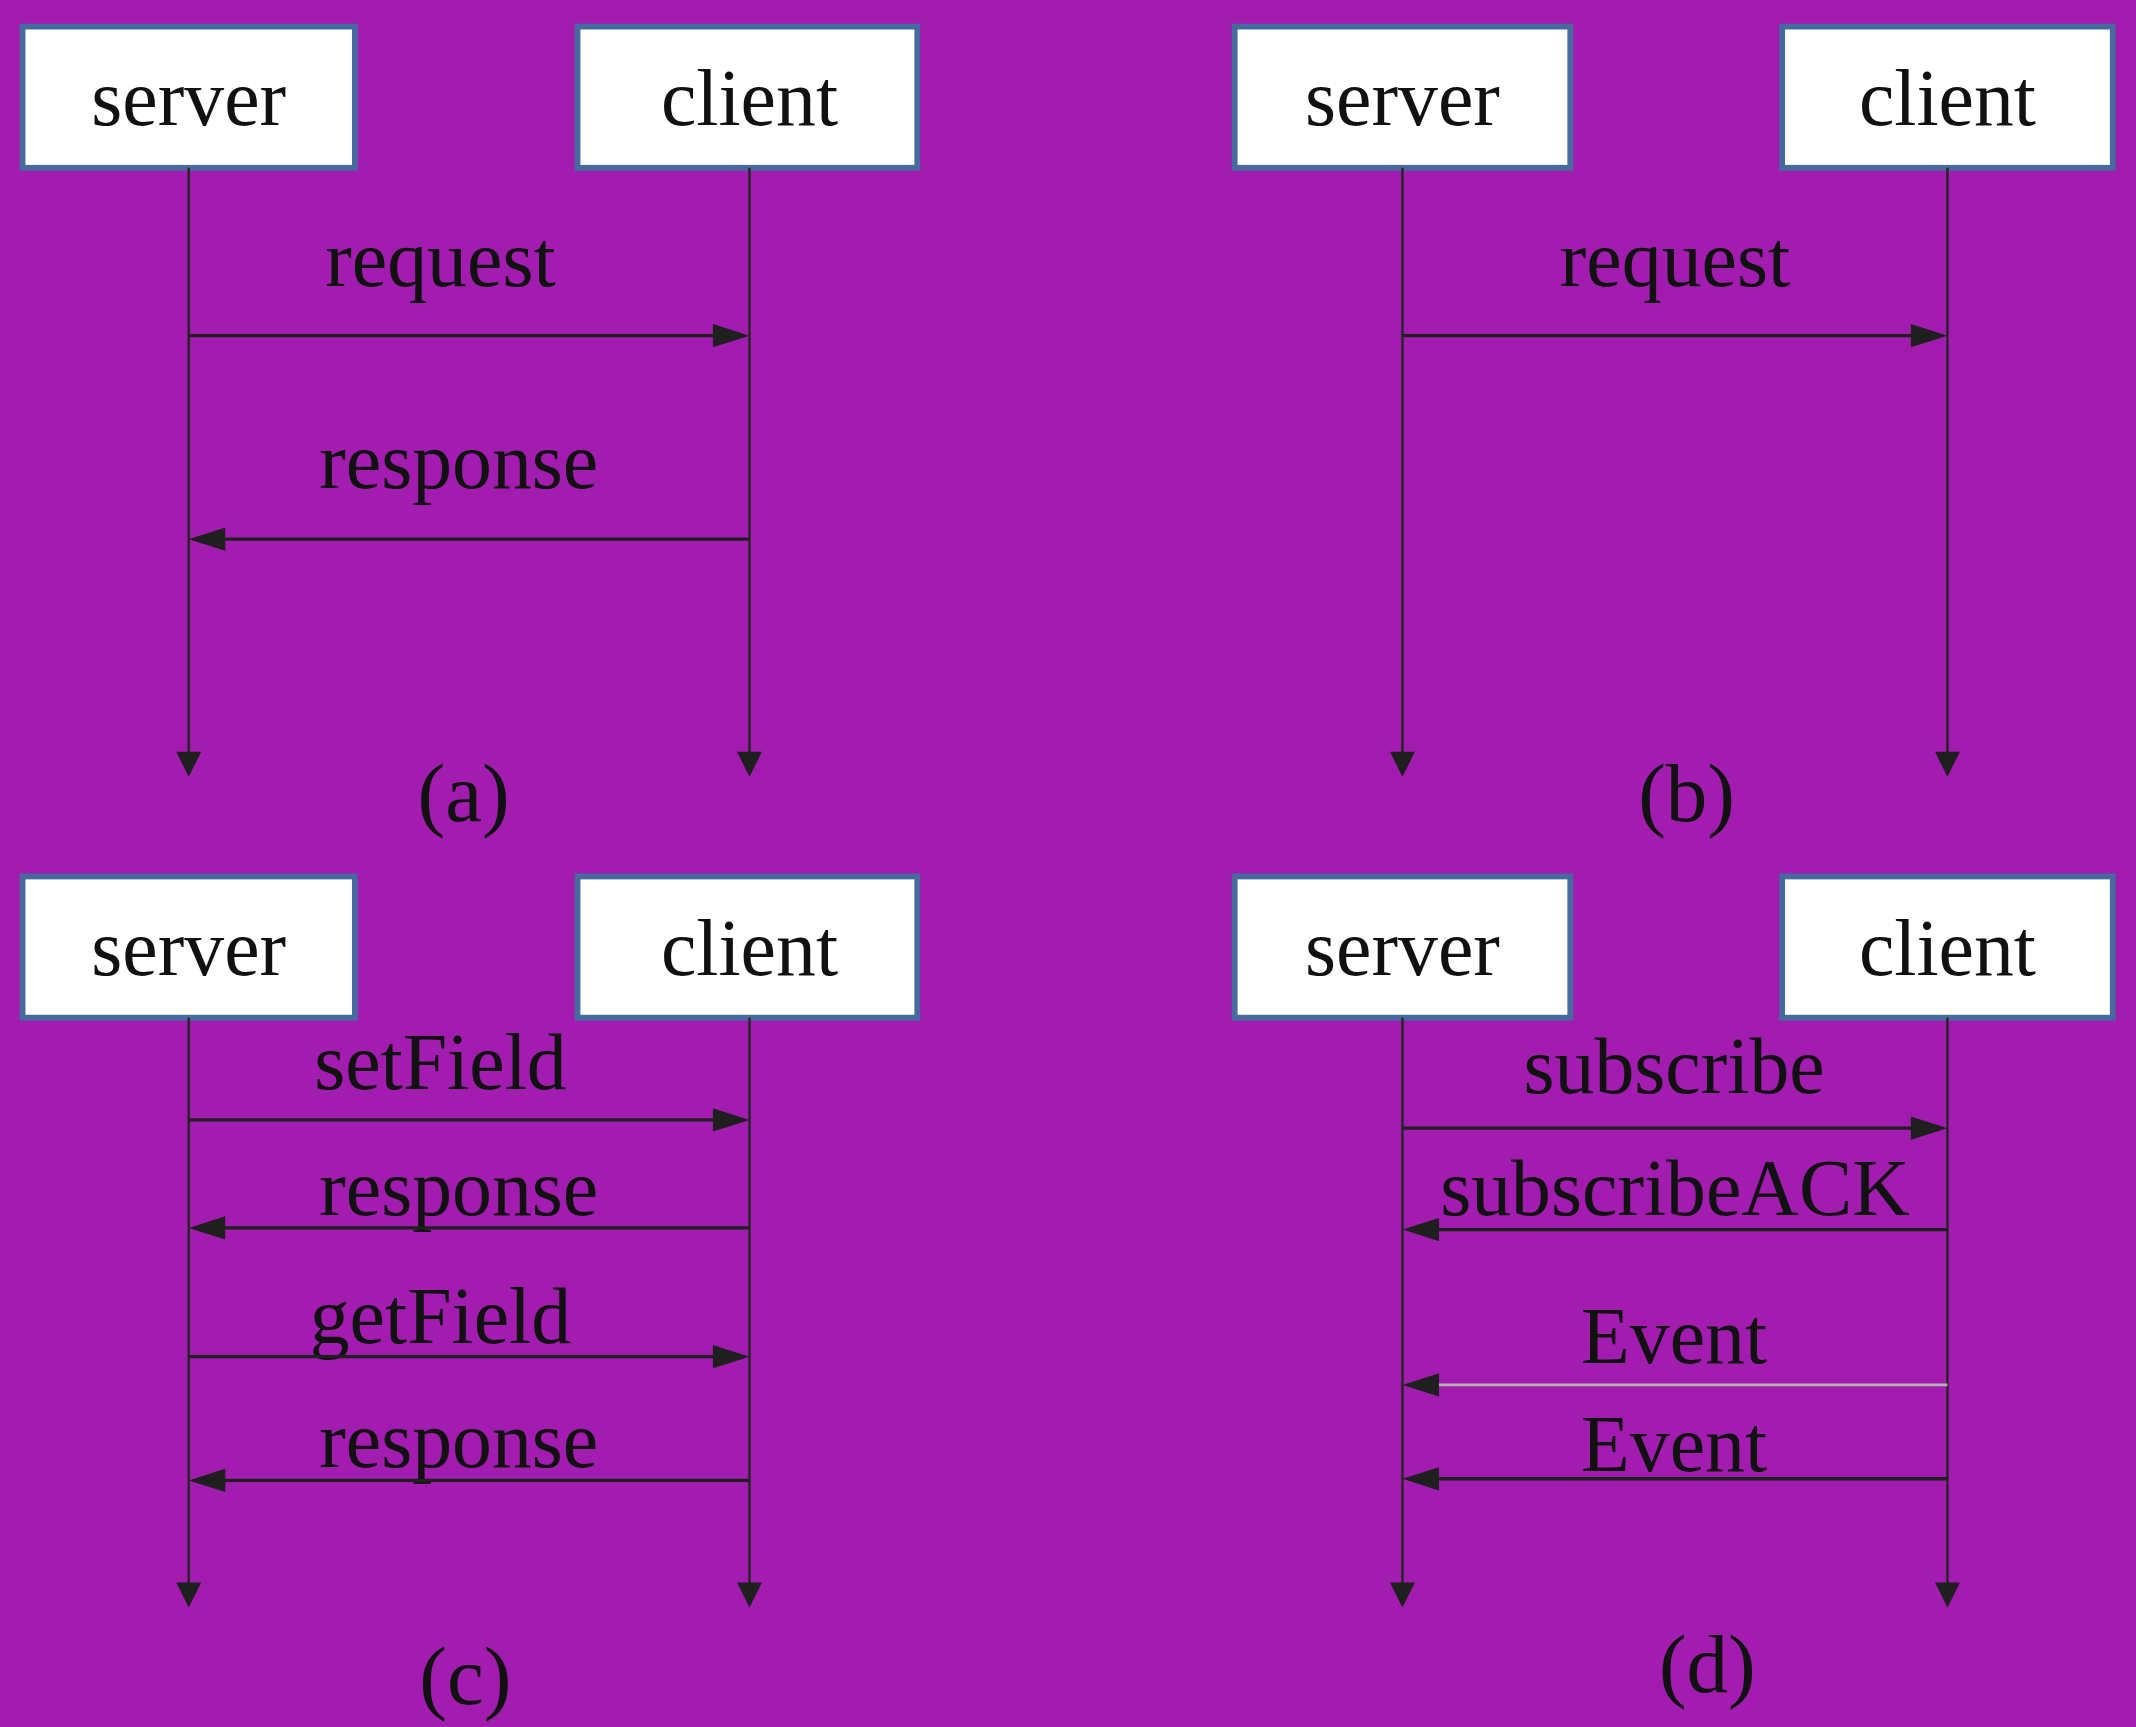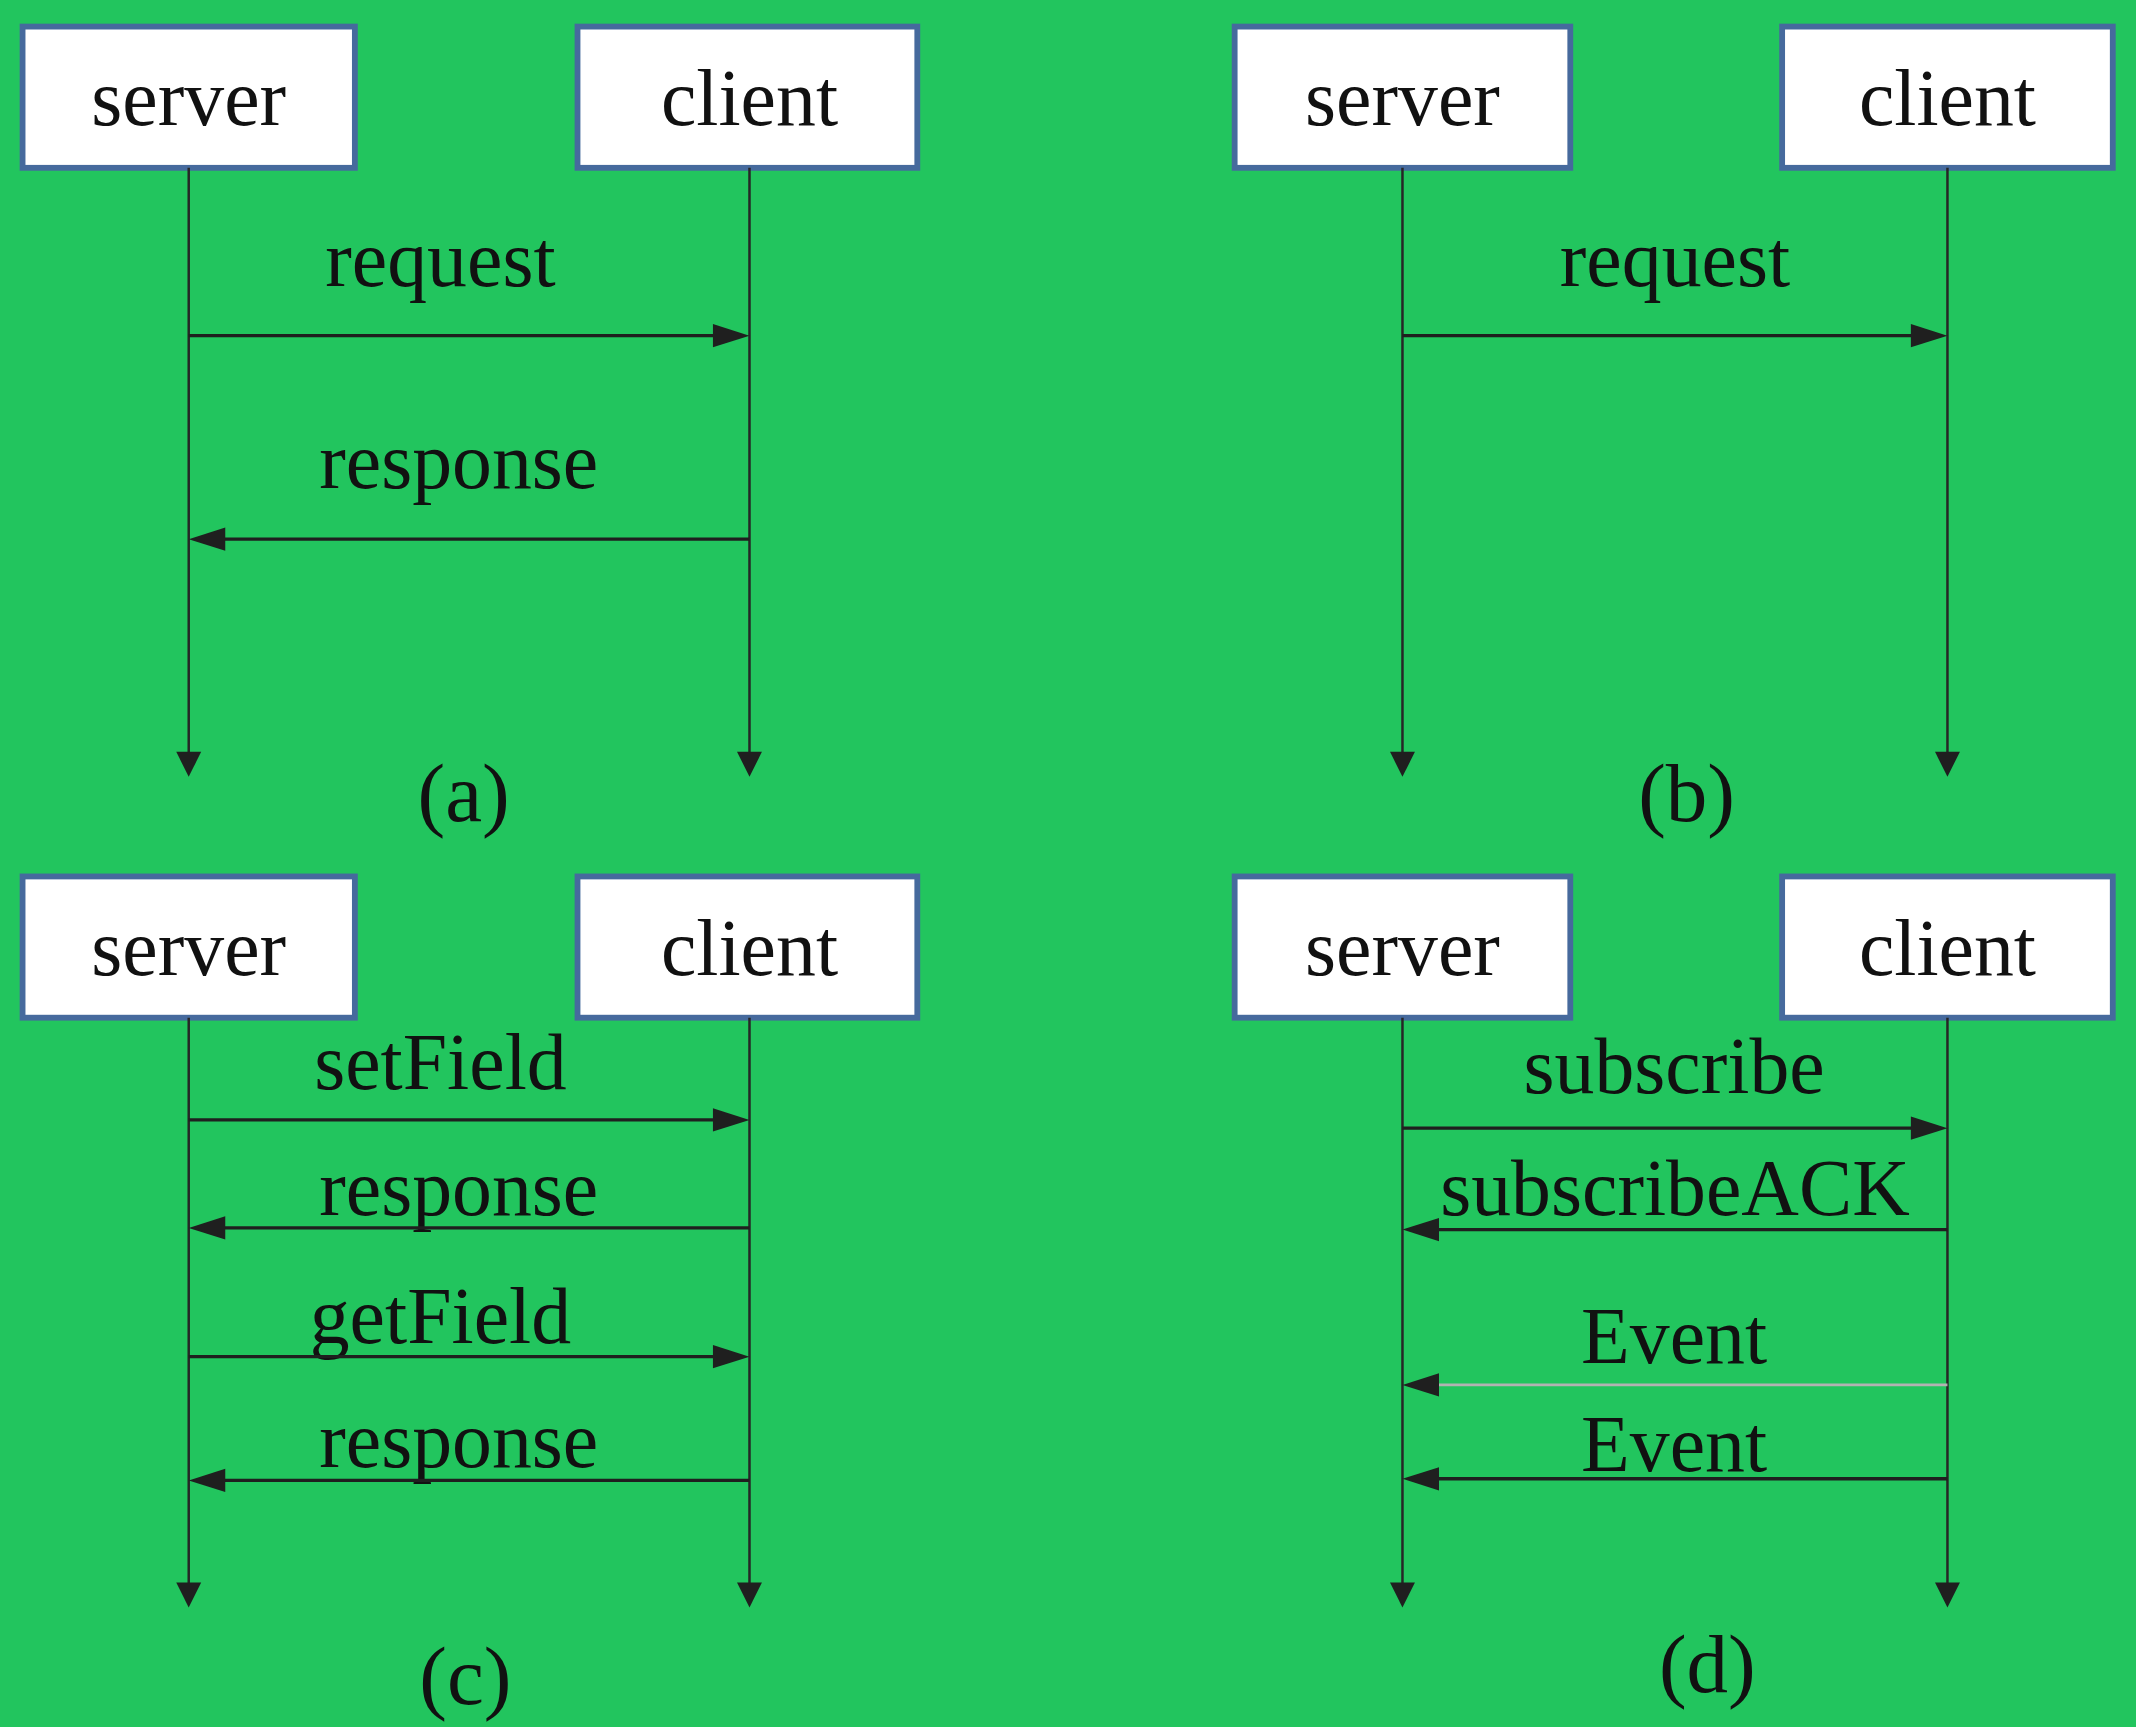--- a/index.html
+++ b/index.html
@@ -4,21 +4,21 @@
 <style>
   html, body {
     margin: 0;
     padding: 0;
     background: #ffffff;
   }
   .figure-canvas {
     width: 2137px;
     height: 1728px;
     position: relative;
-    background: #22c55e;
+    background: #a21caf;
   }
   svg {
     display: block;
     font-family: "Liberation Serif", "DejaVu Serif", serif;
   }
   .actor-box {
     fill: #ffffff;
     stroke: #466a9d;
     stroke-width: 7;
   }

